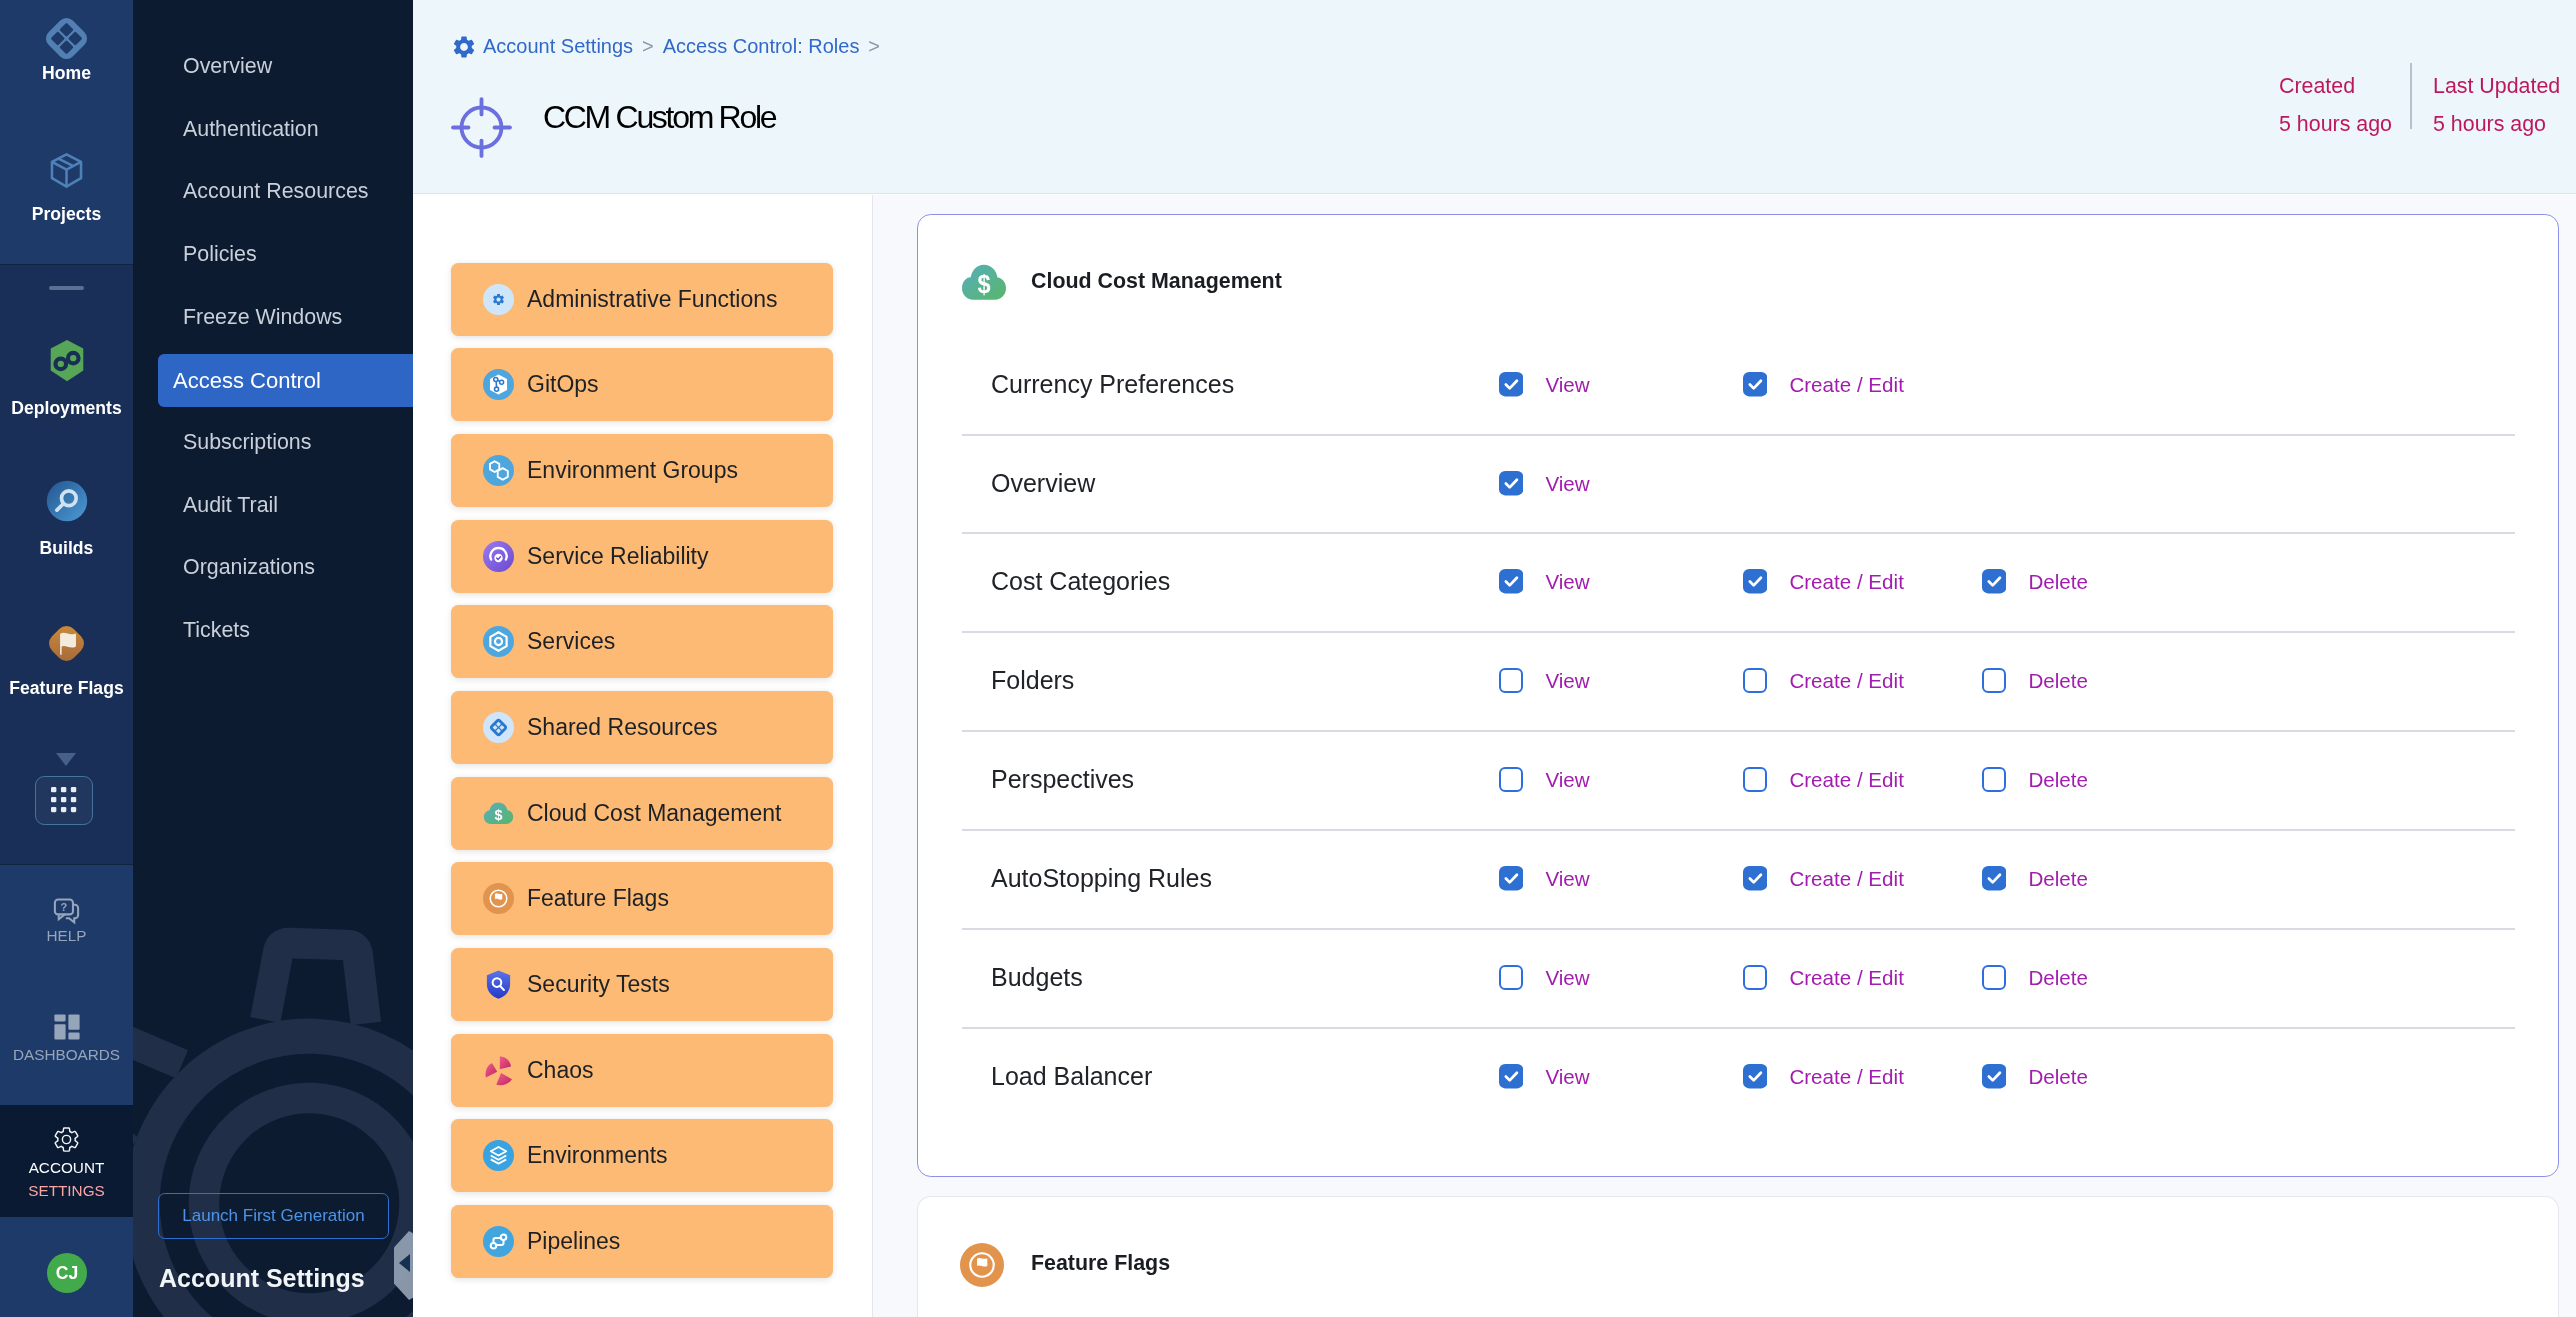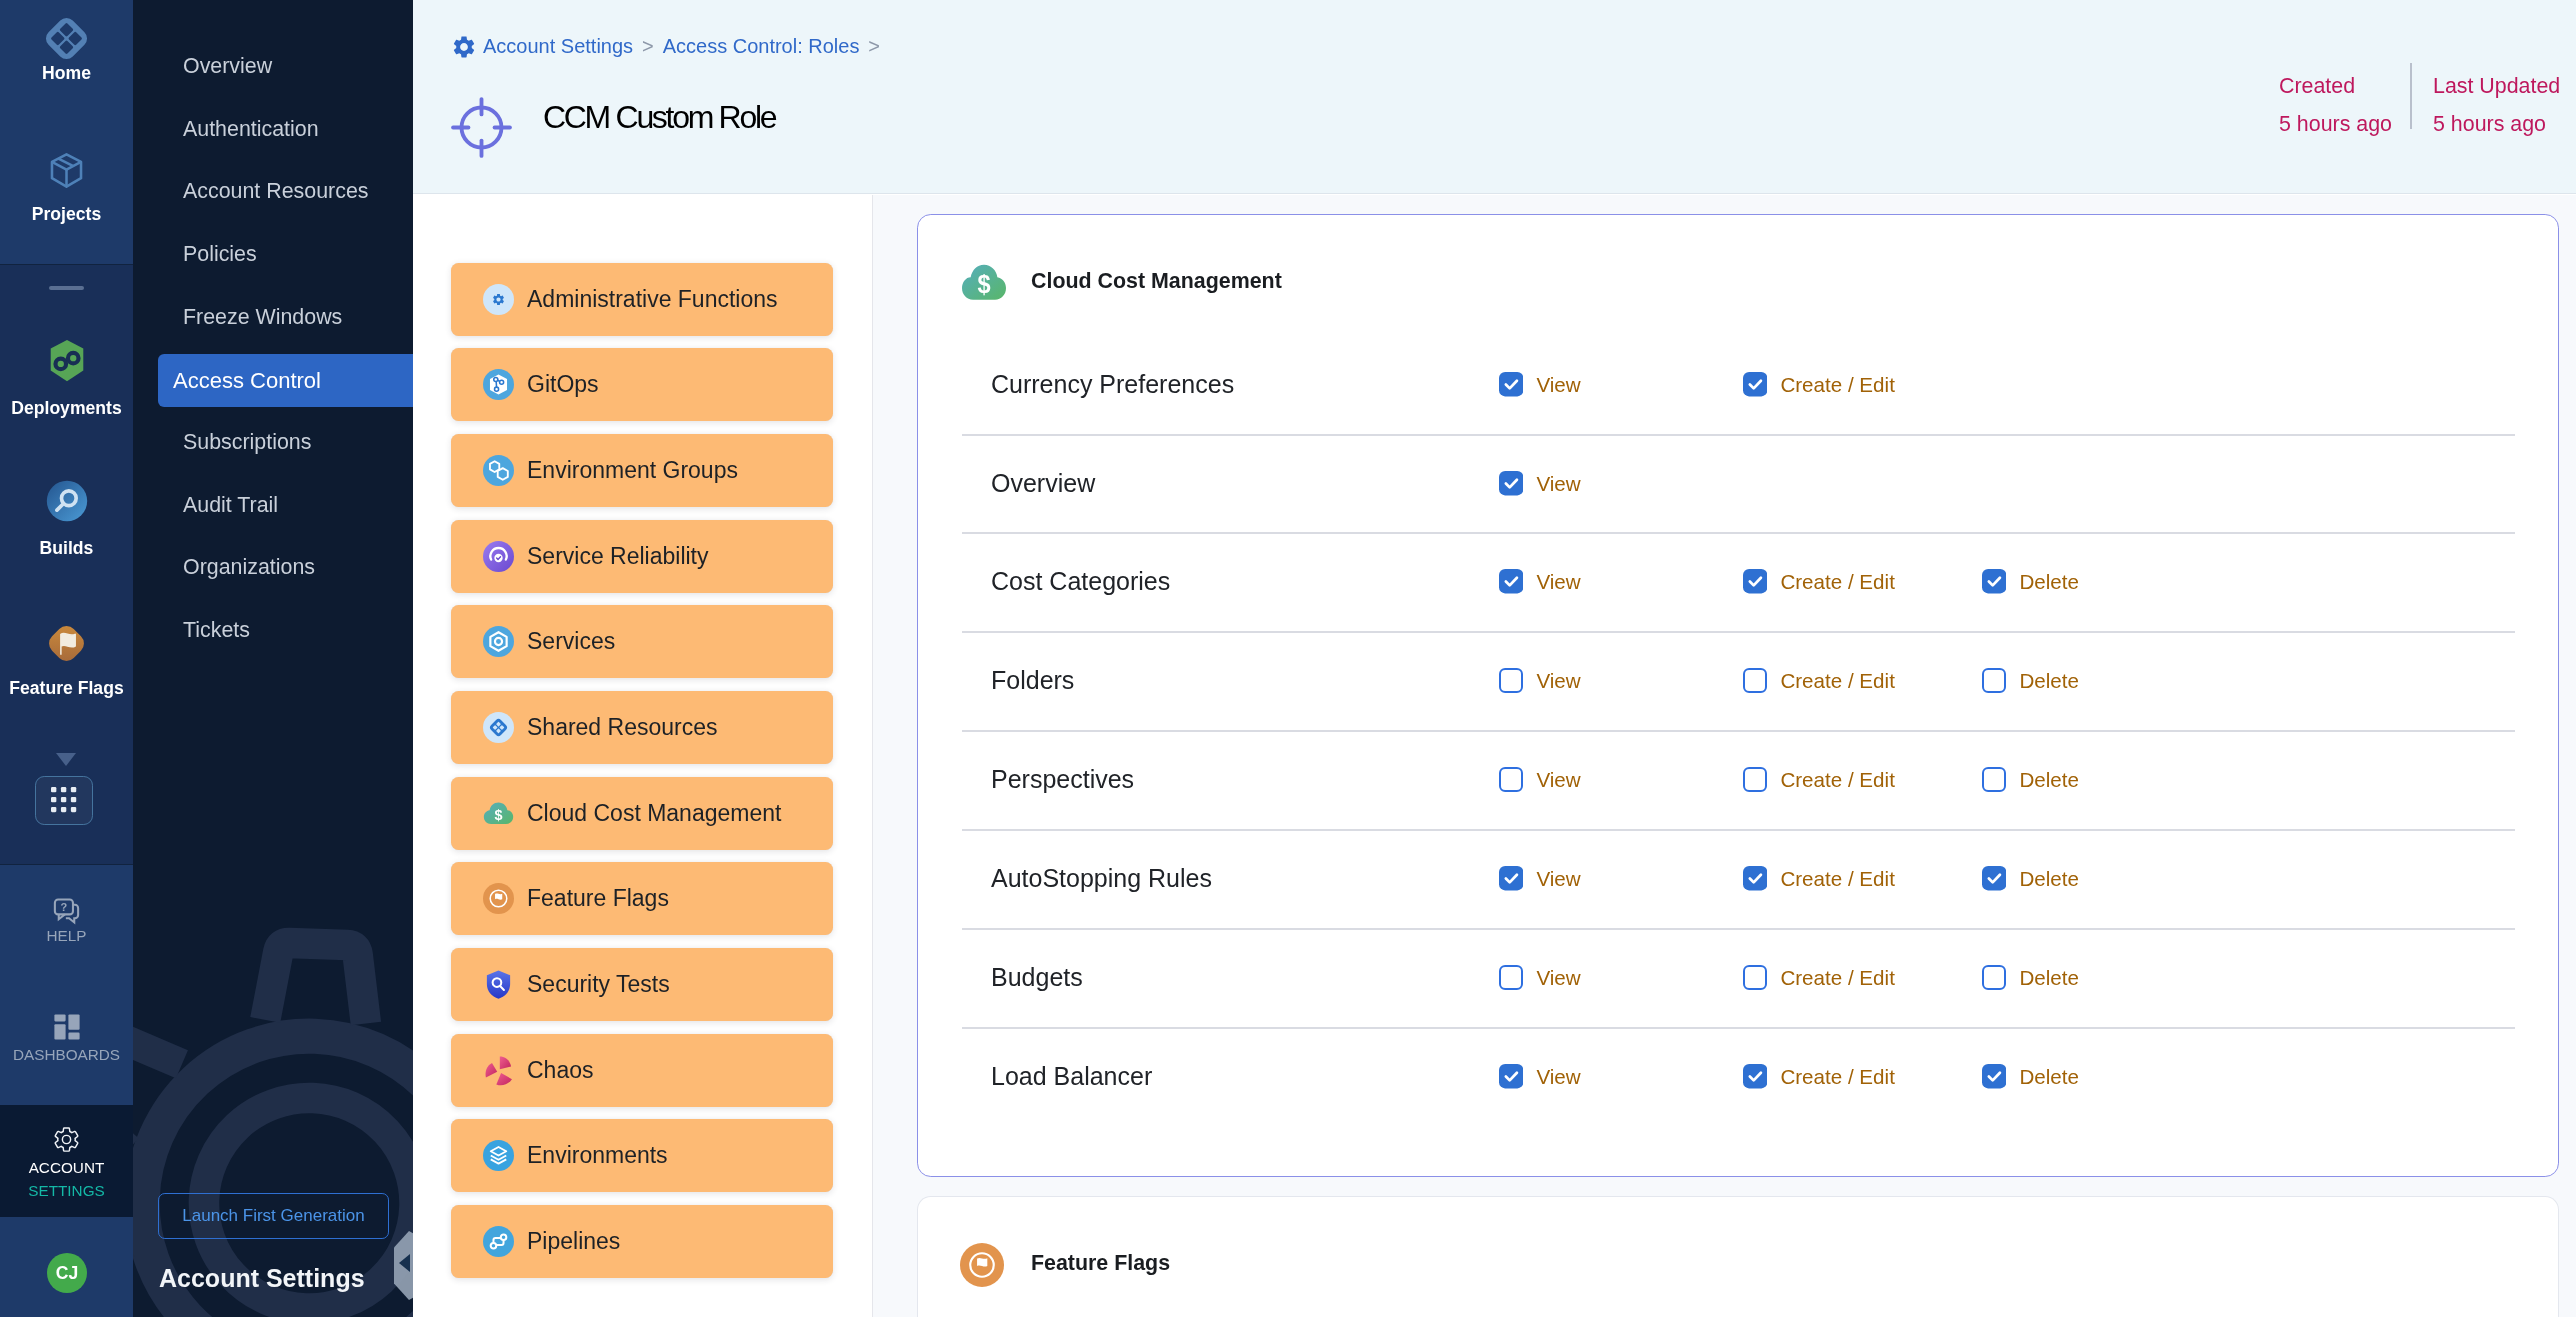--- a/index.html
+++ b/index.html
@@ -47,21 +47,21 @@
   
   #panel1 { left:917px; top:214px; width:1642px; height:963px; background:#fff; border:1.5px solid #8b90e8; border-radius:13.8px; }
   #panel2 { left:917px; top:1196px; width:1642px; height:123px; background:#fff; border:1.5px solid #e4e7ee; border-bottom:none; border-radius:13.8px 13.8px 0 0; }
   .ptitle { font-size:21.4px; font-weight:700; color:#1a1d21; }
   .prow { left:918px; width:1639px; height:99px; }
   
   .prowlabel { position:absolute; left:73px; top:0; height:100%; display:flex; align-items:center; font-size:25px; font-weight:500; color:#202328; }
   .cbg { position:absolute; top:0; height:100%; display:flex; align-items:center; }
   .cb { width:24.4px; height:24.4px; border-radius:6.1px; }
   .cb-off { background:#fff; border:2.3px solid #2e6fe0; }
-  .cblabel { margin-left:13px; font-size:20.6px; color:#a16207; }
+  .cblabel { margin-left:22px; font-size:20.6px; color:#a21caf; }
 </style>
 </head>
 <body>
 <div id="page">
 
   <div id="sb2" class="abs">
     <svg class="abs" style="left:0px;top:871px" width="280" height="447" viewBox="0 0 367 585">
         <g transform="translate(231,435) rotate(2)" stroke="#202e48" fill="none">
           <circle r="219" stroke-width="46"></circle>
           <circle r="138" stroke-width="40"></circle>
@@ -210,21 +210,21 @@
     </div>
     <div class="abs sb1small" style="top:1046px;">DASHBOARDS</div>
 
     <div class="abs icwrap" style="top:1125px;">
       <svg width="29" height="29" viewBox="0 0 24 24" fill="none" stroke="#f0f3f7" stroke-width="1.2">
         <path d="M19.14,12.94c0.04-0.3,0.06-0.61,0.06-0.94c0-0.32-0.02-0.64-0.07-0.94l2.03-1.58c0.18-0.14,0.23-0.41,0.12-0.61 l-1.92-3.32c-0.12-0.22-0.37-0.29-0.59-0.22l-2.39,0.96c-0.5-0.38-1.03-0.7-1.62-0.94L14.4,2.81c-0.04-0.24-0.24-0.41-0.48-0.41 h-3.84c-0.24,0-0.43,0.17-0.47,0.41L9.25,5.35C8.66,5.59,8.12,5.92,7.63,6.29L5.24,5.33c-0.22-0.08-0.47,0-0.59,0.22L2.74,8.87 C2.62,9.08,2.66,9.34,2.86,9.48l2.03,1.58C4.84,11.36,4.8,11.69,4.8,12s0.02,0.64,0.07,0.94l-2.03,1.58 c-0.18,0.14-0.23,0.41-0.12,0.61l1.92,3.32c0.12,0.22,0.37,0.29,0.59,0.22l2.39-0.96c0.5,0.38,1.03,0.7,1.62,0.94l0.36,2.54 c0.05,0.24,0.24,0.41,0.48,0.41h3.84c0.24,0,0.44-0.17,0.47-0.41l0.36-2.54c0.59-0.24,1.13-0.56,1.62-0.94l2.39,0.96 c0.22,0.08,0.47,0,0.59-0.22l1.92-3.32c0.12-0.22,0.07-0.47-0.12-0.61L19.14,12.94z"></path>
         <circle cx="12" cy="12" r="3.4"></circle>
       </svg>
     </div>
     <div class="abs sb1small" style="top:1159px; color:#fff;">ACCOUNT</div>
-    <div class="abs sb1small" style="top:1182px; color:#14b8a6;">SETTINGS</div>
+    <div class="abs sb1small" style="top:1182px; color:#fca5a5;">SETTINGS</div>
 
     <div class="abs avatar">CJ</div>
   </div>
 
   <div id="hdr" class="abs">
     <svg class="abs" style="left:38px;top:34px;" width="26" height="26" viewBox="0 0 24 24" fill="#3069c9">
       <path d="M19.14,12.94c0.04-0.3,0.06-0.61,0.06-0.94c0-0.32-0.02-0.64-0.07-0.94l2.03-1.58c0.18-0.14,0.23-0.41,0.12-0.61 l-1.92-3.32c-0.12-0.22-0.37-0.29-0.59-0.22l-2.39,0.96c-0.5-0.38-1.03-0.7-1.62-0.94L14.4,2.81c-0.04-0.24-0.24-0.41-0.48-0.41 h-3.84c-0.24,0-0.43,0.17-0.47,0.41L9.25,5.35C8.66,5.59,8.12,5.92,7.63,6.29L5.24,5.33c-0.22-0.08-0.47,0-0.59,0.22L2.74,8.87 C2.62,9.08,2.66,9.34,2.86,9.48l2.03,1.58C4.84,11.36,4.8,11.69,4.8,12s0.02,0.64,0.07,0.94l-2.03,1.58 c-0.18,0.14-0.23,0.41-0.12,0.61l1.92,3.32c0.12,0.22,0.37,0.29,0.59,0.22l2.39-0.96c0.5,0.38,1.03,0.7,1.62,0.94l0.36,2.54 c0.05,0.24,0.24,0.41,0.48,0.41h3.84c0.24,0,0.44-0.17,0.47-0.41l0.36-2.54c0.59-0.24,1.13-0.56,1.62-0.94l2.39,0.96 c0.22,0.08,0.47,0,0.59-0.22l1.92-3.32c0.12-0.22,0.07-0.47-0.12-0.61L19.14,12.94z M12,15.6c-1.98,0-3.6-1.62-3.6-3.6 s1.62-3.6,3.6-3.6s3.6,1.62,3.6,3.6S13.98,15.6,12,15.6z"></path>
     </svg>
     <div class="abs" style="left:70px;top:35px;">
       <span class="crumb">Account Settings</span>

